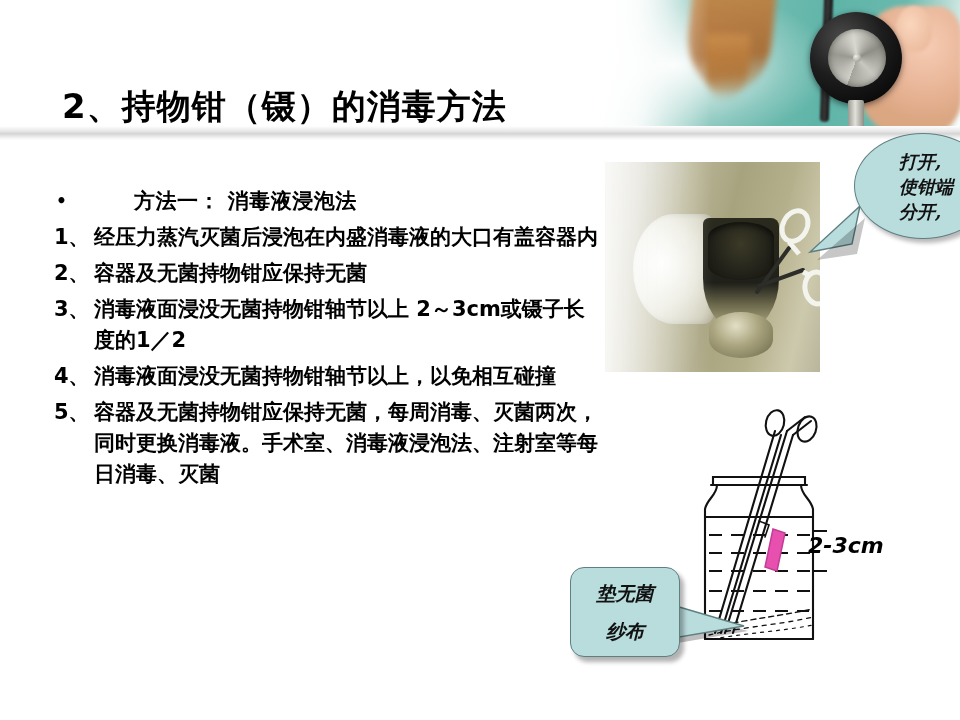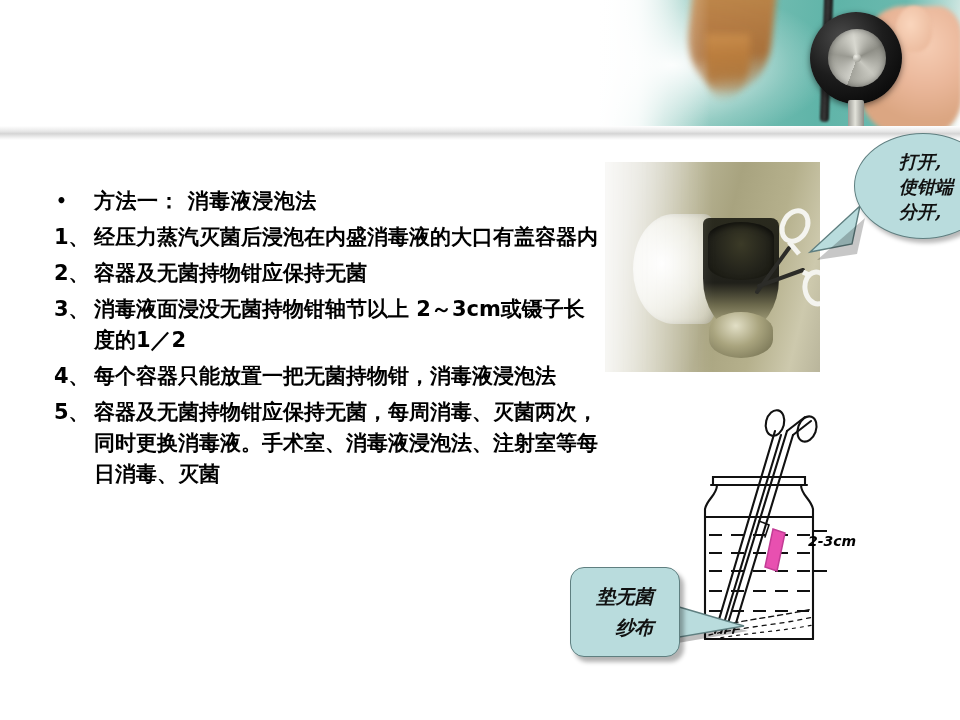--- a/index.html
+++ b/index.html
@@ -185,21 +185,21 @@
     padding-left: 10px;
     box-sizing: border-box;
   }
   .li.dot .marker {
     padding-left: 12px;
     font-size: 17px;
   }
   .li .txt {
     flex: 1 1 auto;
   }
-  .li.dot .txt { letter-spacing: 0.5px; }
+  .li.dot .txt { letter-spacing: 0.5px; margin-left: 40px; }
 
   
   .photo1 {
     position: absolute;
     left: 605px;
     top: 162px;
     width: 215px;
     height: 210px;
     overflow: hidden;
     background: #c8c3a8;
@@ -308,29 +308,29 @@
     width: 108px;
     height: 88px;
     border-radius: 14px;
     box-shadow: 4px 5px 4px rgba(0,0,0,0.3);
     display: flex;
     align-items: center;
     justify-content: center;
   }
   .bubble-rect .btext {
     font-size: 19px;
-    line-height: 31px;
-    text-align: right;
+    line-height: 38px;
+    text-align: center;
     white-space: pre-line;
   }
   .cm-label {
     position: absolute;
     left: 808px;
     top: 533px;
-    font-size: 14px;
+    font-size: 22px;
     font-weight: bold;
     font-style: italic;
     color: #000;
     font-family: "DejaVu Sans", "Liberation Sans", sans-serif;
     white-space: nowrap;
   }
 </style>
 </head>
 <body>
 
@@ -345,20 +345,21 @@
     <div class="banner-finger"></div>
     <div class="steth-outer"></div>
     <div class="steth-inner"></div>
     <div class="steth-stud"></div>
     <div class="steth-stem"></div>
     <div class="banner-sheen"></div>
   </div>
 
   <div class="header-rule"></div>
 
+  <div class="title">2、持物钳（镊）的消毒方法</div>
 
   <div class="body-list">
 
     <div class="li dot">
       <span class="marker">•</span>
       <span class="txt">方法一： 消毒液浸泡法</span>
     </div>
 
     <div class="li">
       <span class="marker">1、</span>
@@ -370,21 +371,21 @@
       <span class="txt">容器及无菌持物钳应保持无菌</span>
     </div>
 
     <div class="li">
       <span class="marker">3、</span>
       <span class="txt">消毒液面浸没无菌持物钳轴节以上 2～3cm或镊子长度的1／2</span>
     </div>
 
     <div class="li">
       <span class="marker">4、</span>
-      <span class="txt">每个容器只能放置一把无菌持物钳，消毒液浸泡法</span>
+      <span class="txt">消毒液面浸没无菌持物钳轴节以上，以免相互碰撞</span>
     </div>
 
     <div class="li">
       <span class="marker">5、</span>
       <span class="txt">容器及无菌持物钳应保持无菌，每周消毒、灭菌两次，同时更换消毒液。手术室、消毒液浸泡法、注射室等每日消毒、灭菌</span>
     </div>
 
   </div>
 
   <div class="photo1">

